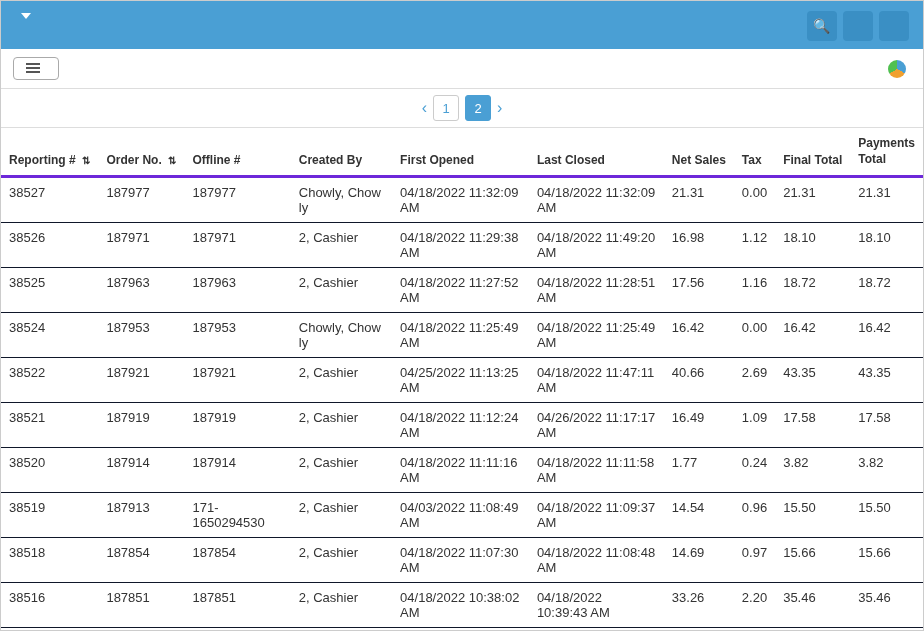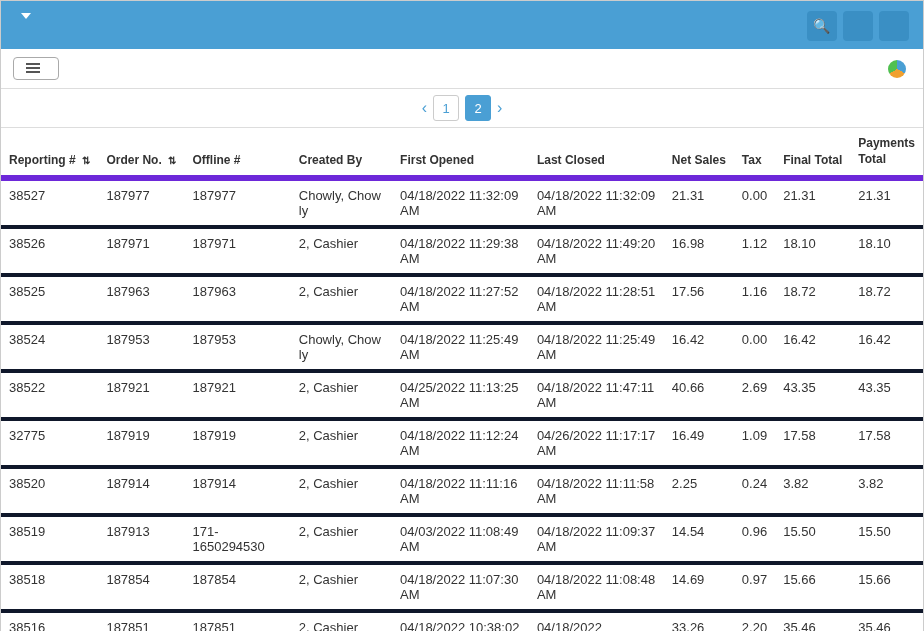--- a/index.html
+++ b/index.html
@@ -31,24 +31,24 @@
     
     .pagination { display: flex; justify-content: center; align-items: center; padding: 6px 0; gap: 6px; border-bottom: 1px solid #ddd; }
     .page-btn { width: 26px; height: 26px; border: 1px solid #ccc; border-radius: 3px; background: #fff; cursor: pointer; font-size: 13px; color: #4a9fd4; display: flex; align-items: center; justify-content: center; }
     .page-btn.active { background: #4a9fd4; color: #fff; border-color: #4a9fd4; }
     .page-arrow { background: none; border: none; cursor: pointer; color: #4a9fd4; font-size: 16px; }
 
     
     .table-wrapper { overflow-x: auto; }
     table { width: 100%; border-collapse: collapse; }
     thead tr { background: #fff; }
-    thead th { padding: 8px 8px; text-align: left; font-size: 12px; font-weight: bold; color: #333; border-bottom: 6px solid #6d28d9; white-space: nowrap; vertical-align: bottom; }
+    thead th { padding: 8px 8px; text-align: left; font-size: 12px; font-weight: bold; color: #333; border-bottom: 3px solid #6d28d9; white-space: nowrap; vertical-align: bottom; }
     thead th.sortable { cursor: pointer; }
     .sort-icon { display: inline-block; margin-left: 3px; font-size: 10px; }
-    tbody tr { border-bottom: 4px solid #0f172a; margin-top: 12px; }
+    tbody tr { border-bottom: 1px solid #0f172a; margin-top: 12px; }
     tbody td { padding: 7px 8px; font-size: 13px; color: #333; vertical-align: top; }
     .payments-total-header { line-height: 1.3; }
   </style>
 </head>
 <body>
 
 <div class="app-container">
 
   <div class="header">
     <div class="header-left">
@@ -163,39 +163,39 @@
             <td>187921</td>
             <td>2, Cashier</td>
             <td>04/25/2022 11:13:25 AM</td>
             <td>04/18/2022 11:47:11 AM</td>
             <td>40.66</td>
             <td>2.69</td>
             <td>43.35</td>
             <td>43.35</td>
           </tr>
           <tr>
-            <td>32775</td>
+            <td>38521</td>
             <td>187919</td>
             <td>187919</td>
             <td>2, Cashier</td>
             <td>04/18/2022 11:12:24 AM</td>
             <td>04/26/2022 11:17:17 AM</td>
             <td>16.49</td>
             <td>1.09</td>
             <td>17.58</td>
             <td>17.58</td>
           </tr>
           <tr>
             <td>38520</td>
             <td>187914</td>
             <td>187914</td>
             <td>2, Cashier</td>
             <td>04/18/2022 11:11:16 AM</td>
             <td>04/18/2022 11:11:58 AM</td>
-            <td>2.25</td>
+            <td>1.77</td>
             <td>0.24</td>
             <td>3.82</td>
             <td>3.82</td>
           </tr>
           <tr>
             <td>38519</td>
             <td>187913</td>
             <td>171-1650294530</td>
             <td>2, Cashier</td>
             <td>04/03/2022 11:08:49 AM</td>

